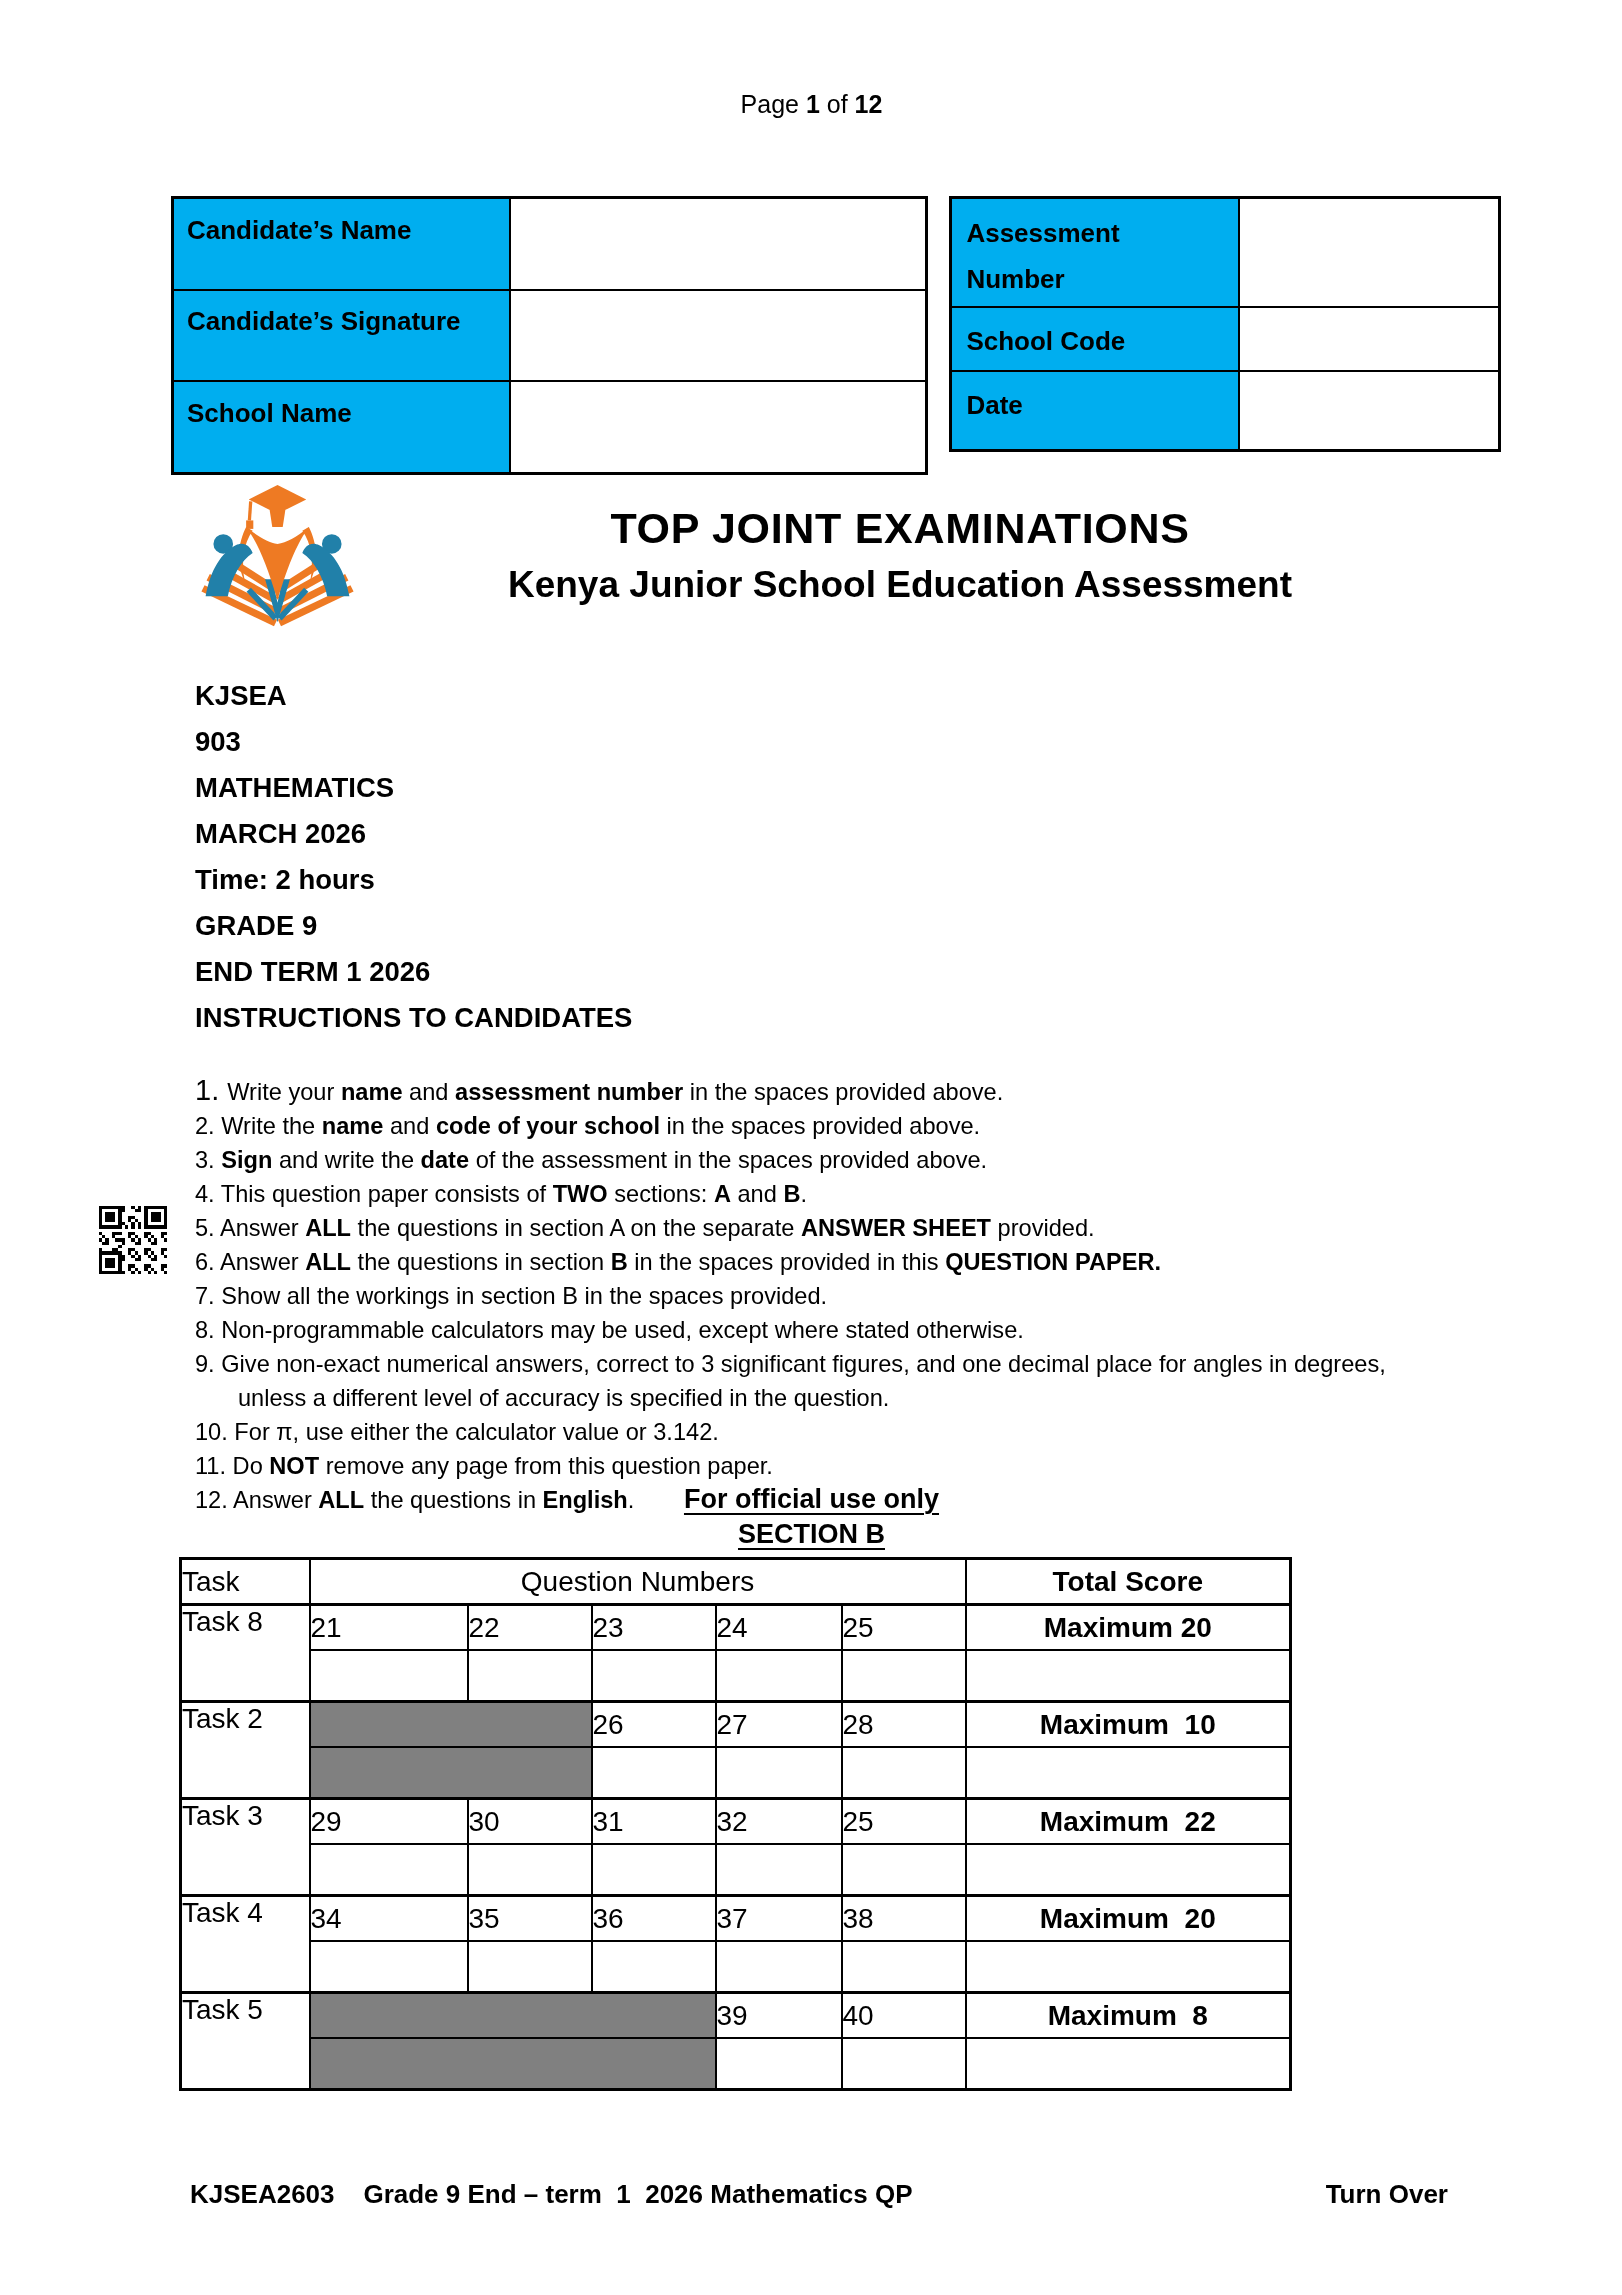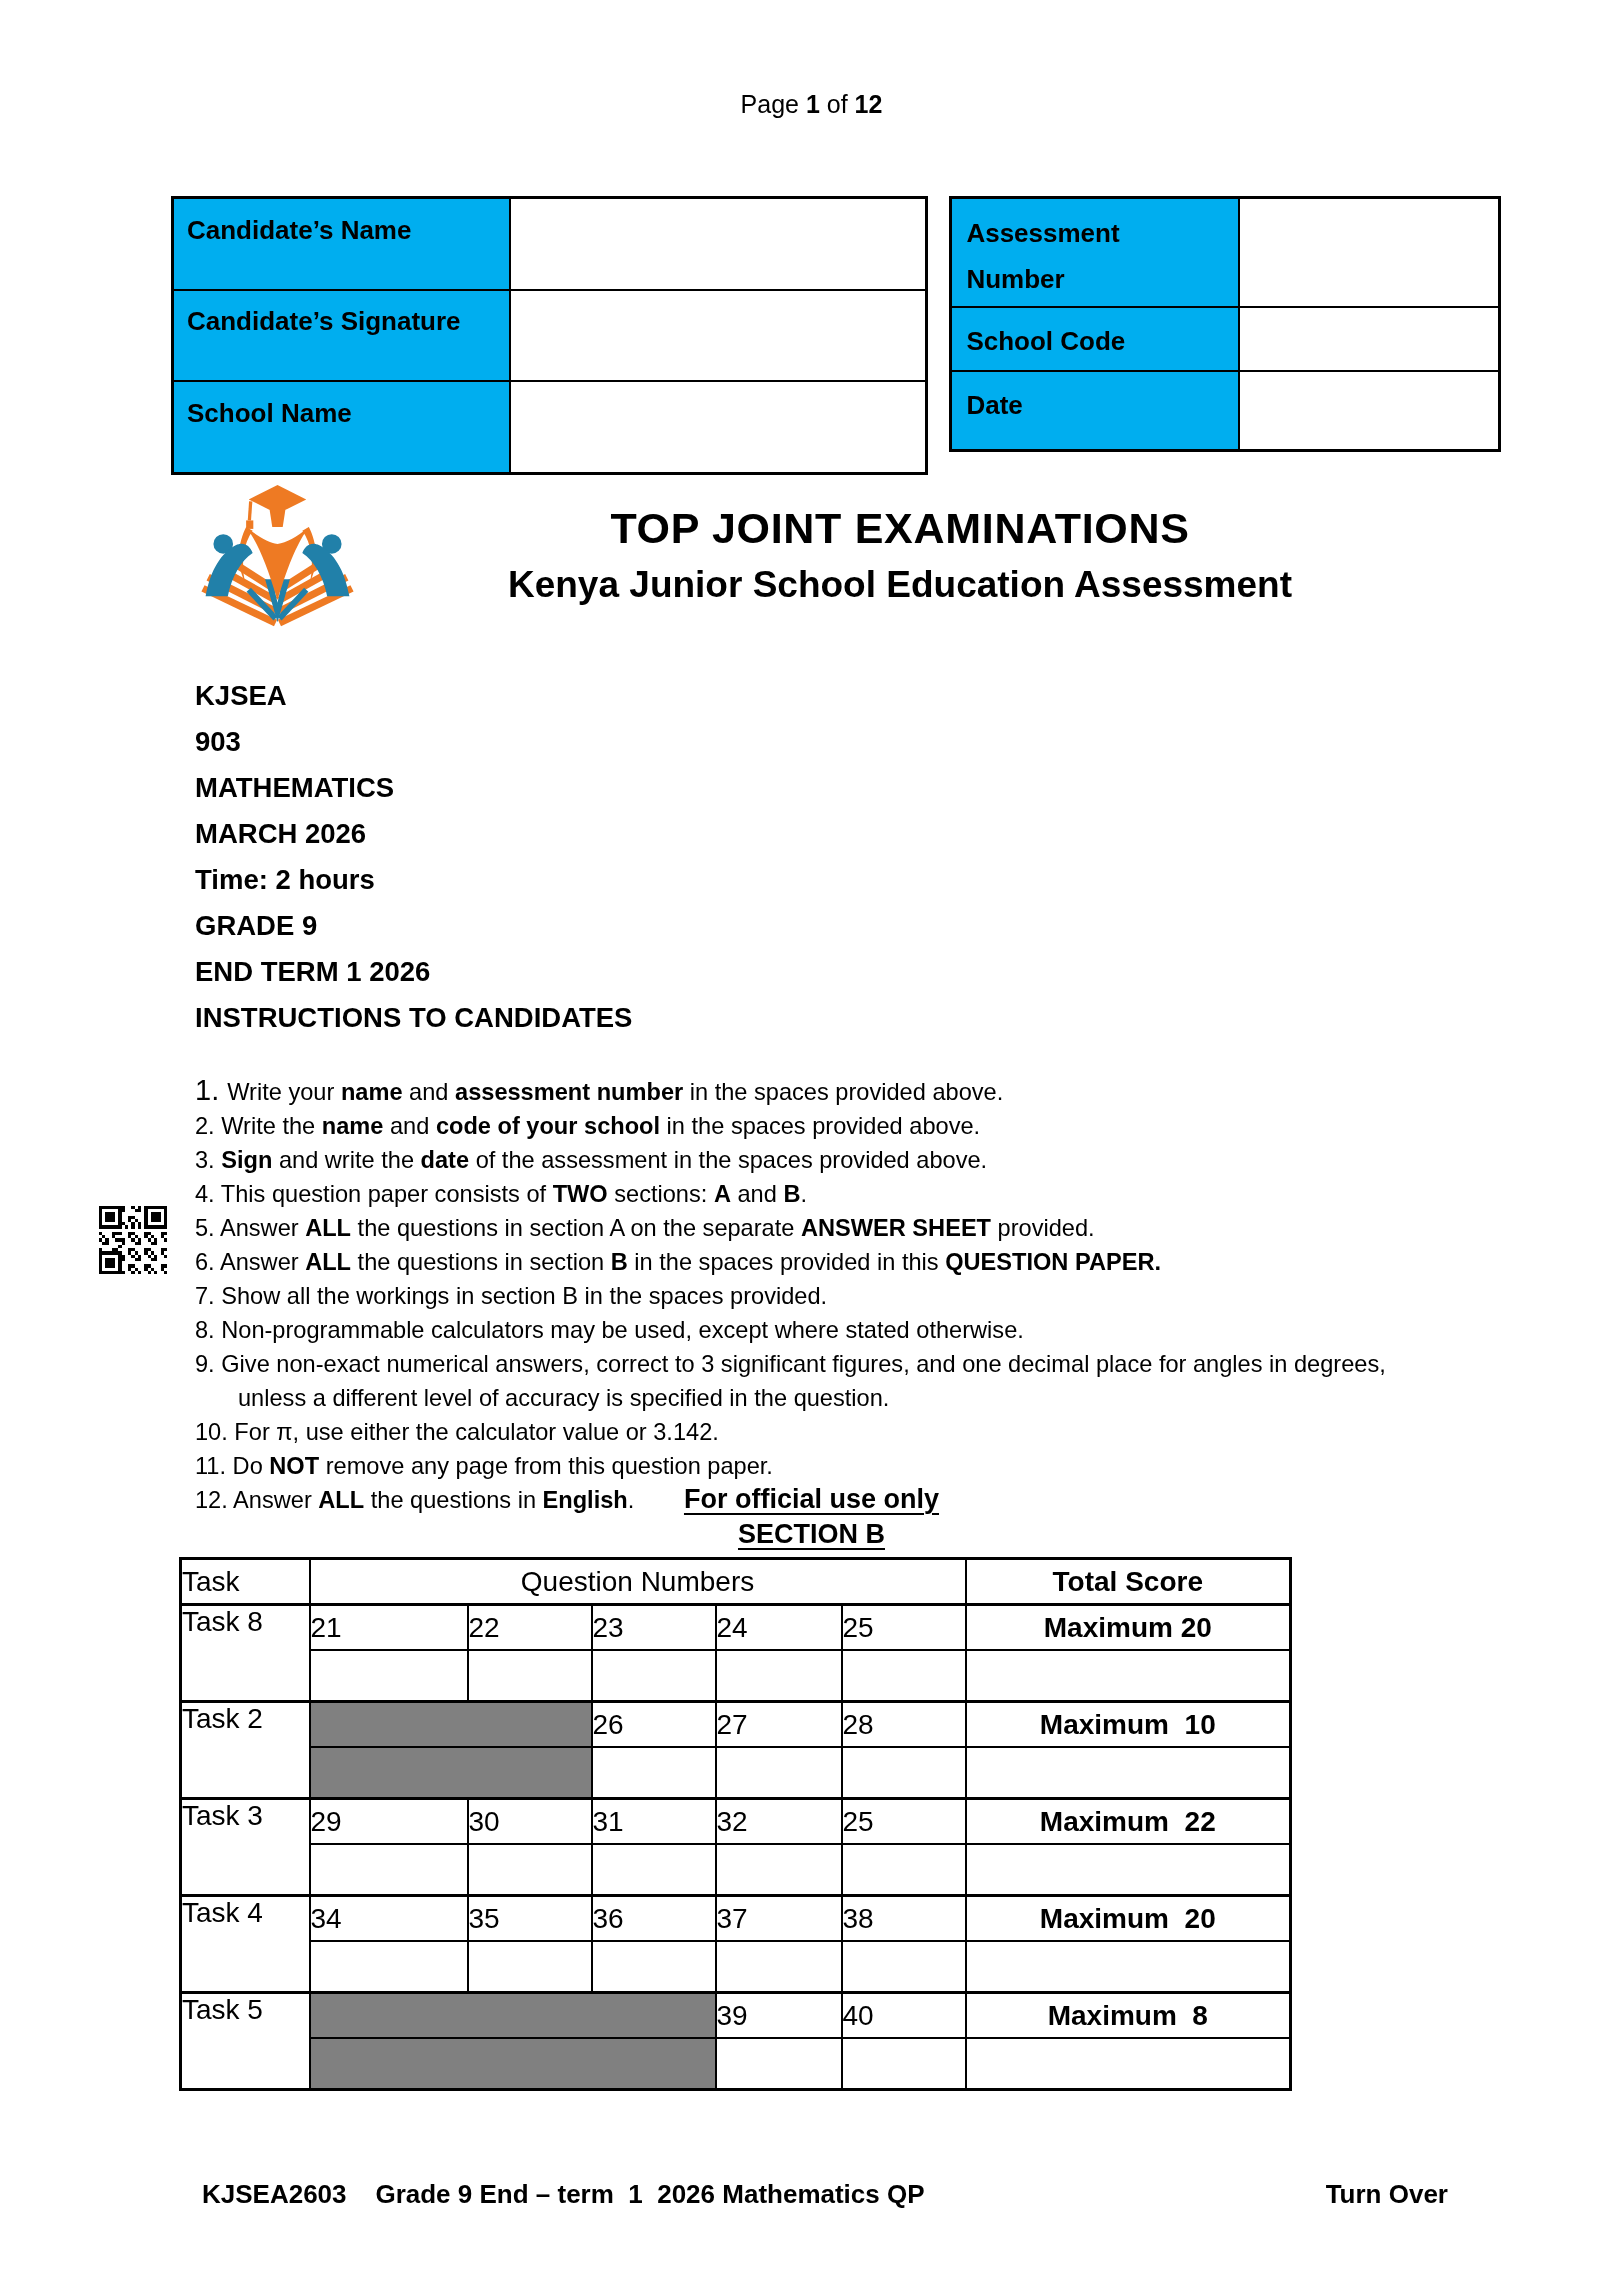--- a/index.html
+++ b/index.html
@@ -59,21 +59,21 @@
   .th-total{text-align:center;font-weight:bold;}
   .task-label{vertical-align:top;padding:7.9px 0 0 15.7px;font-weight:normal;}
   .qnum{padding-left:15.7px;vertical-align:middle;}
   .max{text-align:center;font-weight:bold;white-space:pre;}
   .row-num td{height:43px;}
   .row-score td{height:49px;}
   .gray{background:var(--gray);}
   .block-start td{border-top:3.3px solid #000;}
 
   
-  .footer{position:absolute;top:2179px;left:16px;right:0;display:flex;justify-content:space-between;
+  .footer{position:absolute;top:2179px;left:4px;right:0;display:flex;justify-content:space-between;
           padding:0 175px 0 186px;font-size:26px;font-weight:bold;}
   .footer .left{white-space:pre;}
 
   :root{--cyan:#00AEEF;--gray:#808080;}
 </style>
 </head>
 <body>
 
 <div class="page-num">
   <span>Page</span>

